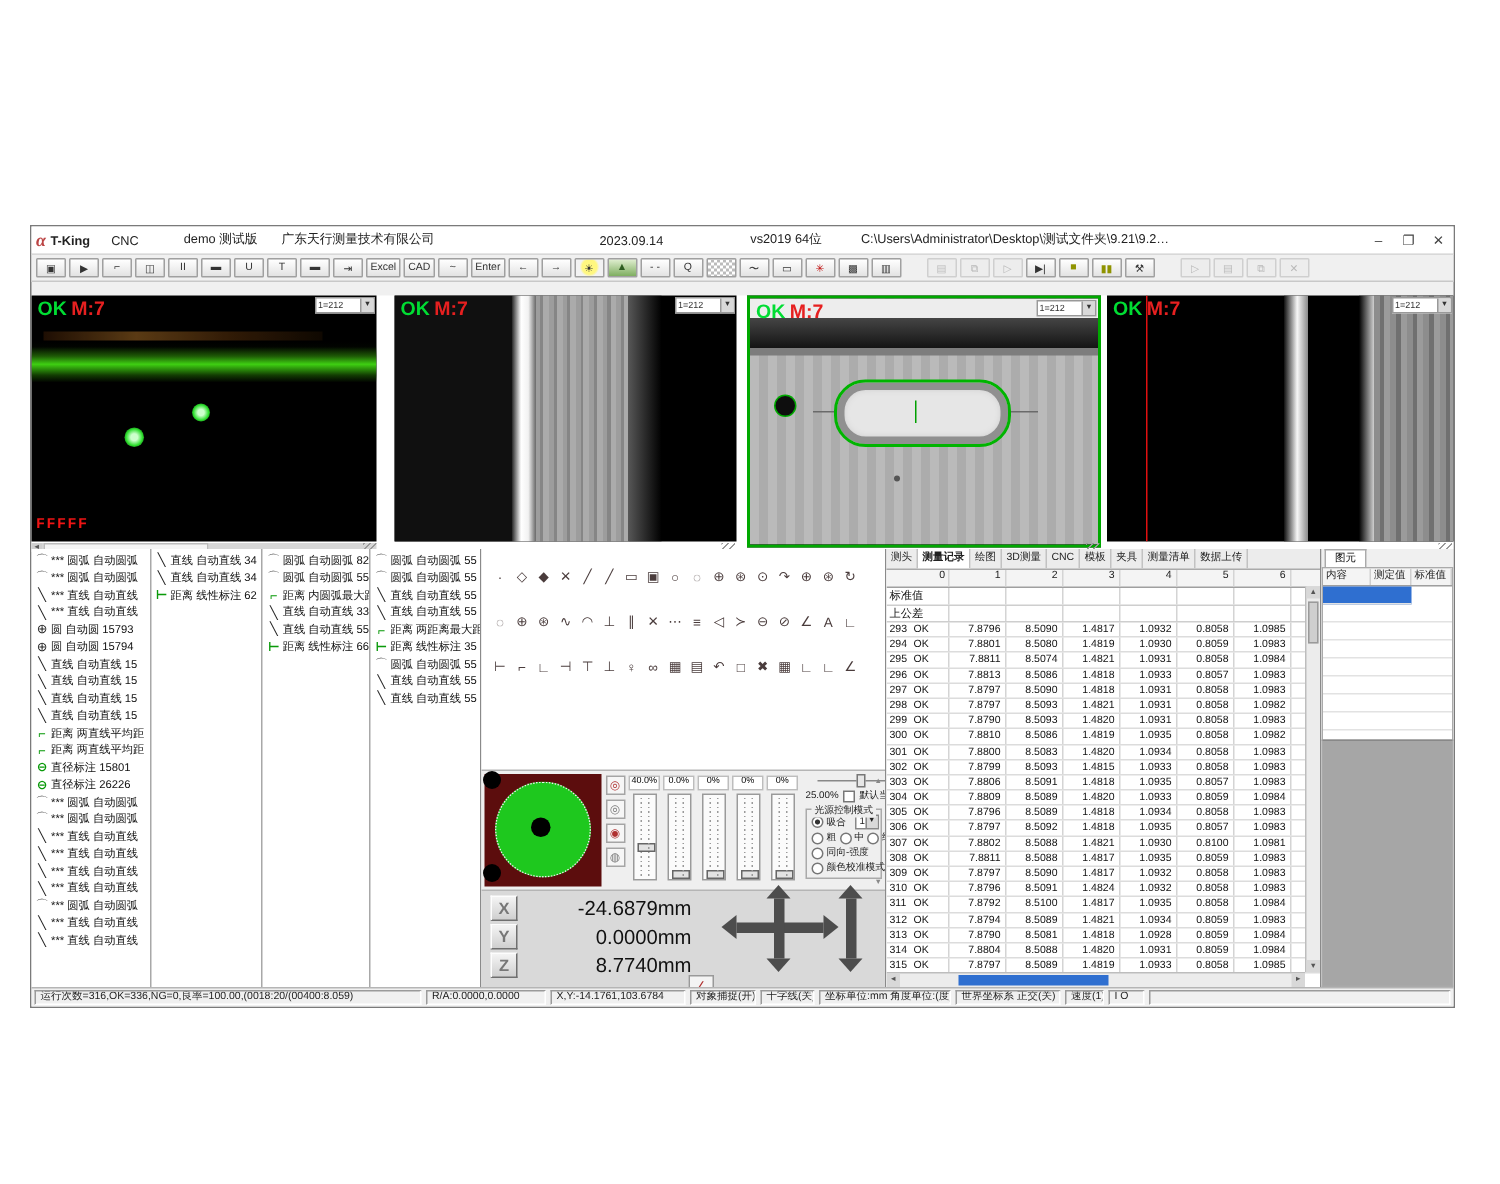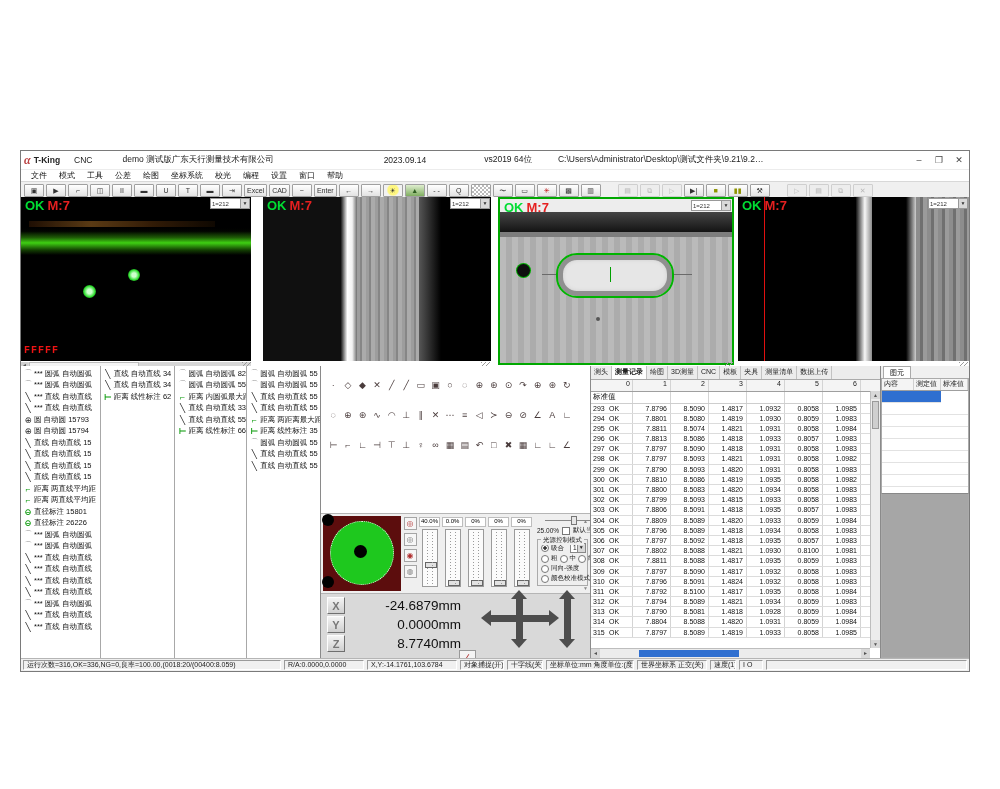--- a/index.html
+++ b/index.html
@@ -5,21 +5,21 @@
   html,body{margin:0;padding:0}
   body{width:1000px;height:789px;background:#fff;position:relative;overflow:hidden;
        font-family:"Liberation Sans","DejaVu Sans",sans-serif;-webkit-font-smoothing:antialiased}
   .window{position:absolute;left:20px;top:150px;width:948px;height:520px;border:1px solid #7a7a7a;background:#f0f0f0;box-sizing:content-box}
   
   .titlebar{height:18px;background:#fff;display:flex;align-items:center;font-size:8.5px;color:#222;white-space:nowrap}
   .logo{font:italic bold 12px "Liberation Serif","DejaVu Serif",serif;color:#b44;margin-left:3px}
   .tb-brand{margin-left:3px;font-weight:bold}
   .tb-app{margin-left:14px}
   .tb-edition{margin-left:30px}
-  .tb-company{}
+  .tb-company{margin-left:16px}
   .tb-date{margin-left:110px}
   .tb-build{margin-left:58px}
   .tb-path{margin-left:26px;max-width:210px;overflow:hidden;text-overflow:ellipsis}
   .tb-spacer{flex:1}
   .winbtn{width:20px;text-align:center;font-size:9px;color:#444;cursor:default}
   
   .menubar{height:11px;background:#fff;border-top:1px solid #ececec;display:flex;align-items:center;padding-left:4px}
   .menu-item{font-size:8px;color:#111;padding:0 6px;line-height:11px}
   
   .toolbar{height:17px;background:#f0f0f0;border-top:1px solid #d8d8d8;border-bottom:1px solid #c8c8c8;display:flex;align-items:center;padding-left:3px;gap:2px}
@@ -186,33 +186,20 @@
     <span class="tb-company">广东天行测量技术有限公司</span>
     <span class="tb-date">2023.09.14</span>
     <span class="tb-build">vs2019 64位</span>
     <span class="tb-path">C:\Users\Administrator\Desktop\测试文件夹\9.21\9.21-2.CTC</span>
     <span class="tb-spacer"></span>
     <span class="winbtn">–</span>
     <span class="winbtn">❐</span>
     <span class="winbtn">✕</span>
   </div>
 
-  <div class="menubar" id="menubar">
-      <div class="menu-item">文件</div>
-      <div class="menu-item">模式</div>
-      <div class="menu-item">工具</div>
-      <div class="menu-item">公差</div>
-      <div class="menu-item">绘图</div>
-      <div class="menu-item">坐标系统</div>
-      <div class="menu-item">校光</div>
-      <div class="menu-item">编程</div>
-      <div class="menu-item">设置</div>
-      <div class="menu-item">窗口</div>
-      <div class="menu-item">帮助</div>
-    </div>
 
   <div class="toolbar" id="toolbar">
       <div class="tb-btn">▣</div>
       <div class="tb-btn">▶</div>
       <div class="tb-btn">⌐</div>
       <div class="tb-btn">◫</div>
       <div class="tb-btn">II</div>
       <div class="tb-btn">▬</div>
       <div class="tb-btn">U</div>
       <div class="tb-btn">T</div>
@@ -689,20 +676,29 @@
             </div>
             <div class="lblrow">
               <div class="rc0">标准值</div>
               <div class="rcv"></div>
               <div class="rcv"></div>
               <div class="rcv"></div>
               <div class="rcv"></div>
               <div class="rcv"></div>
               <div class="rcv"></div>
             </div>
+            <div class="lblrow">
+              <div class="rc0">上公差</div>
+              <div class="rcv"></div>
+              <div class="rcv"></div>
+              <div class="rcv"></div>
+              <div class="rcv"></div>
+              <div class="rcv"></div>
+              <div class="rcv"></div>
+            </div>
             <div class="drow">
               <div class="rc0"><span class="rid">293</span><span>OK</span></div>
               <div class="rcv">7.8796</div>
               <div class="rcv">8.5090</div>
               <div class="rcv">1.4817</div>
               <div class="rcv">1.0932</div>
               <div class="rcv">0.8058</div>
               <div class="rcv">1.0985</div>
             </div>
             <div class="drow">

